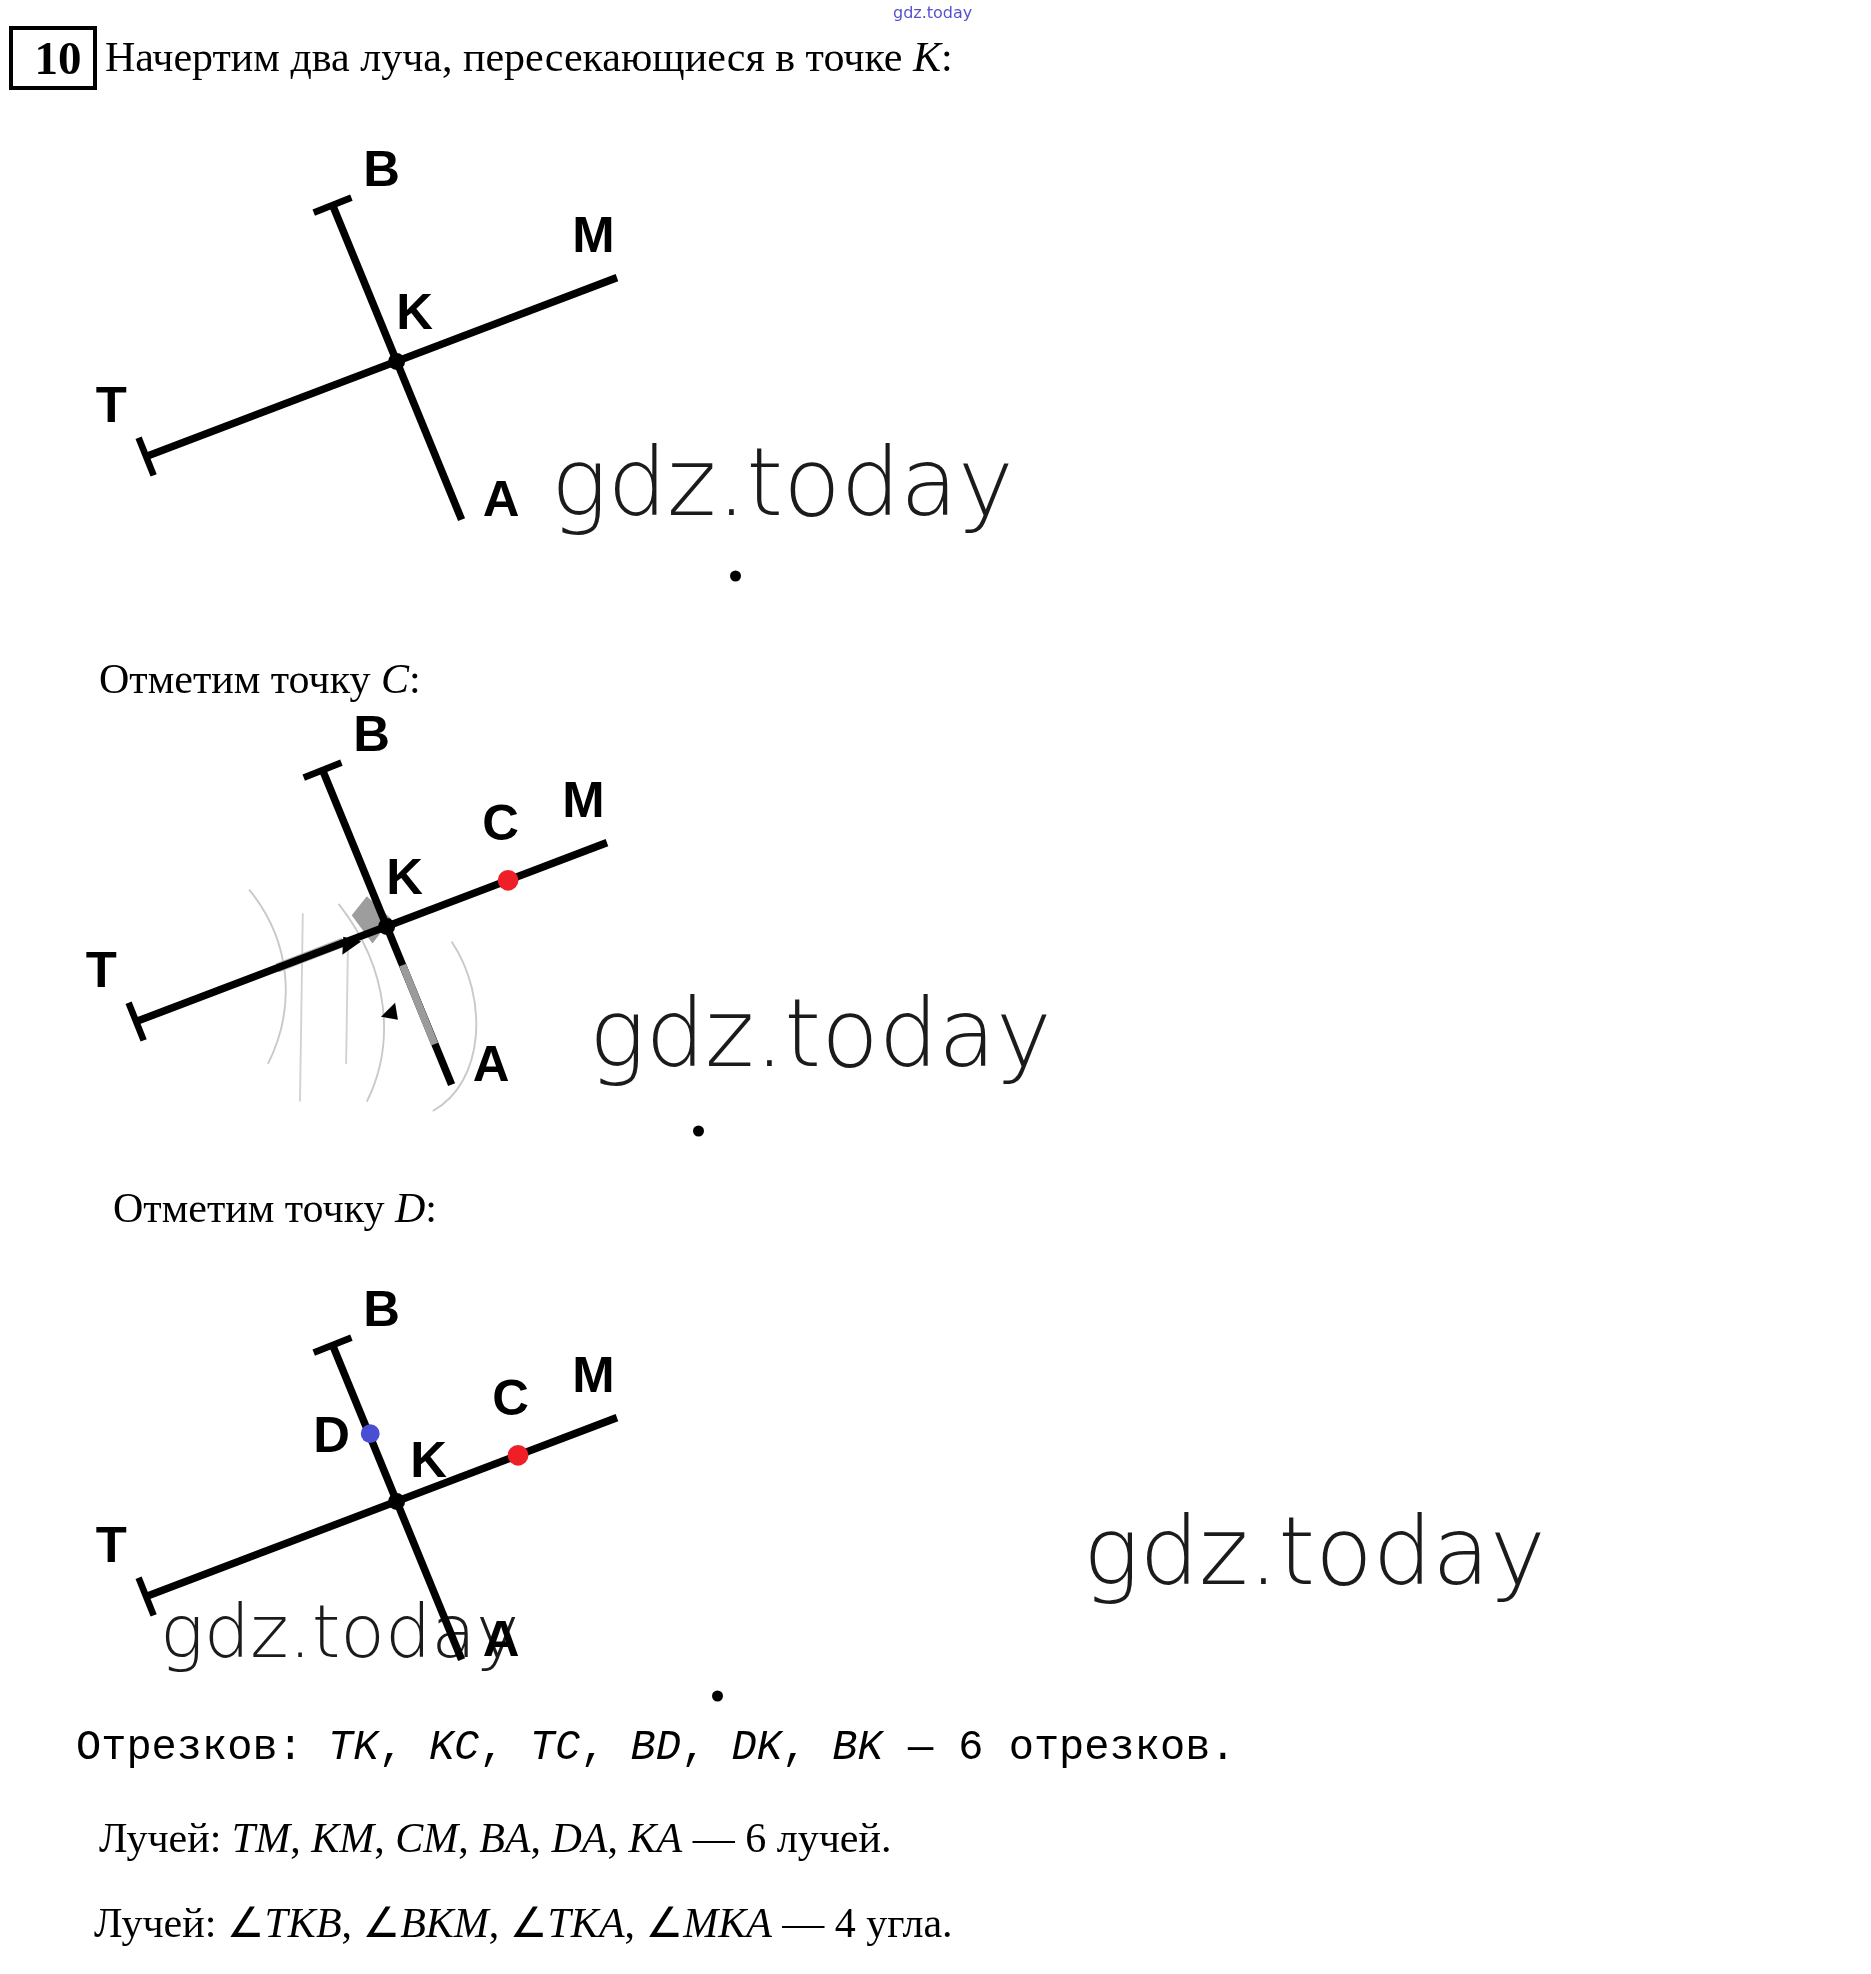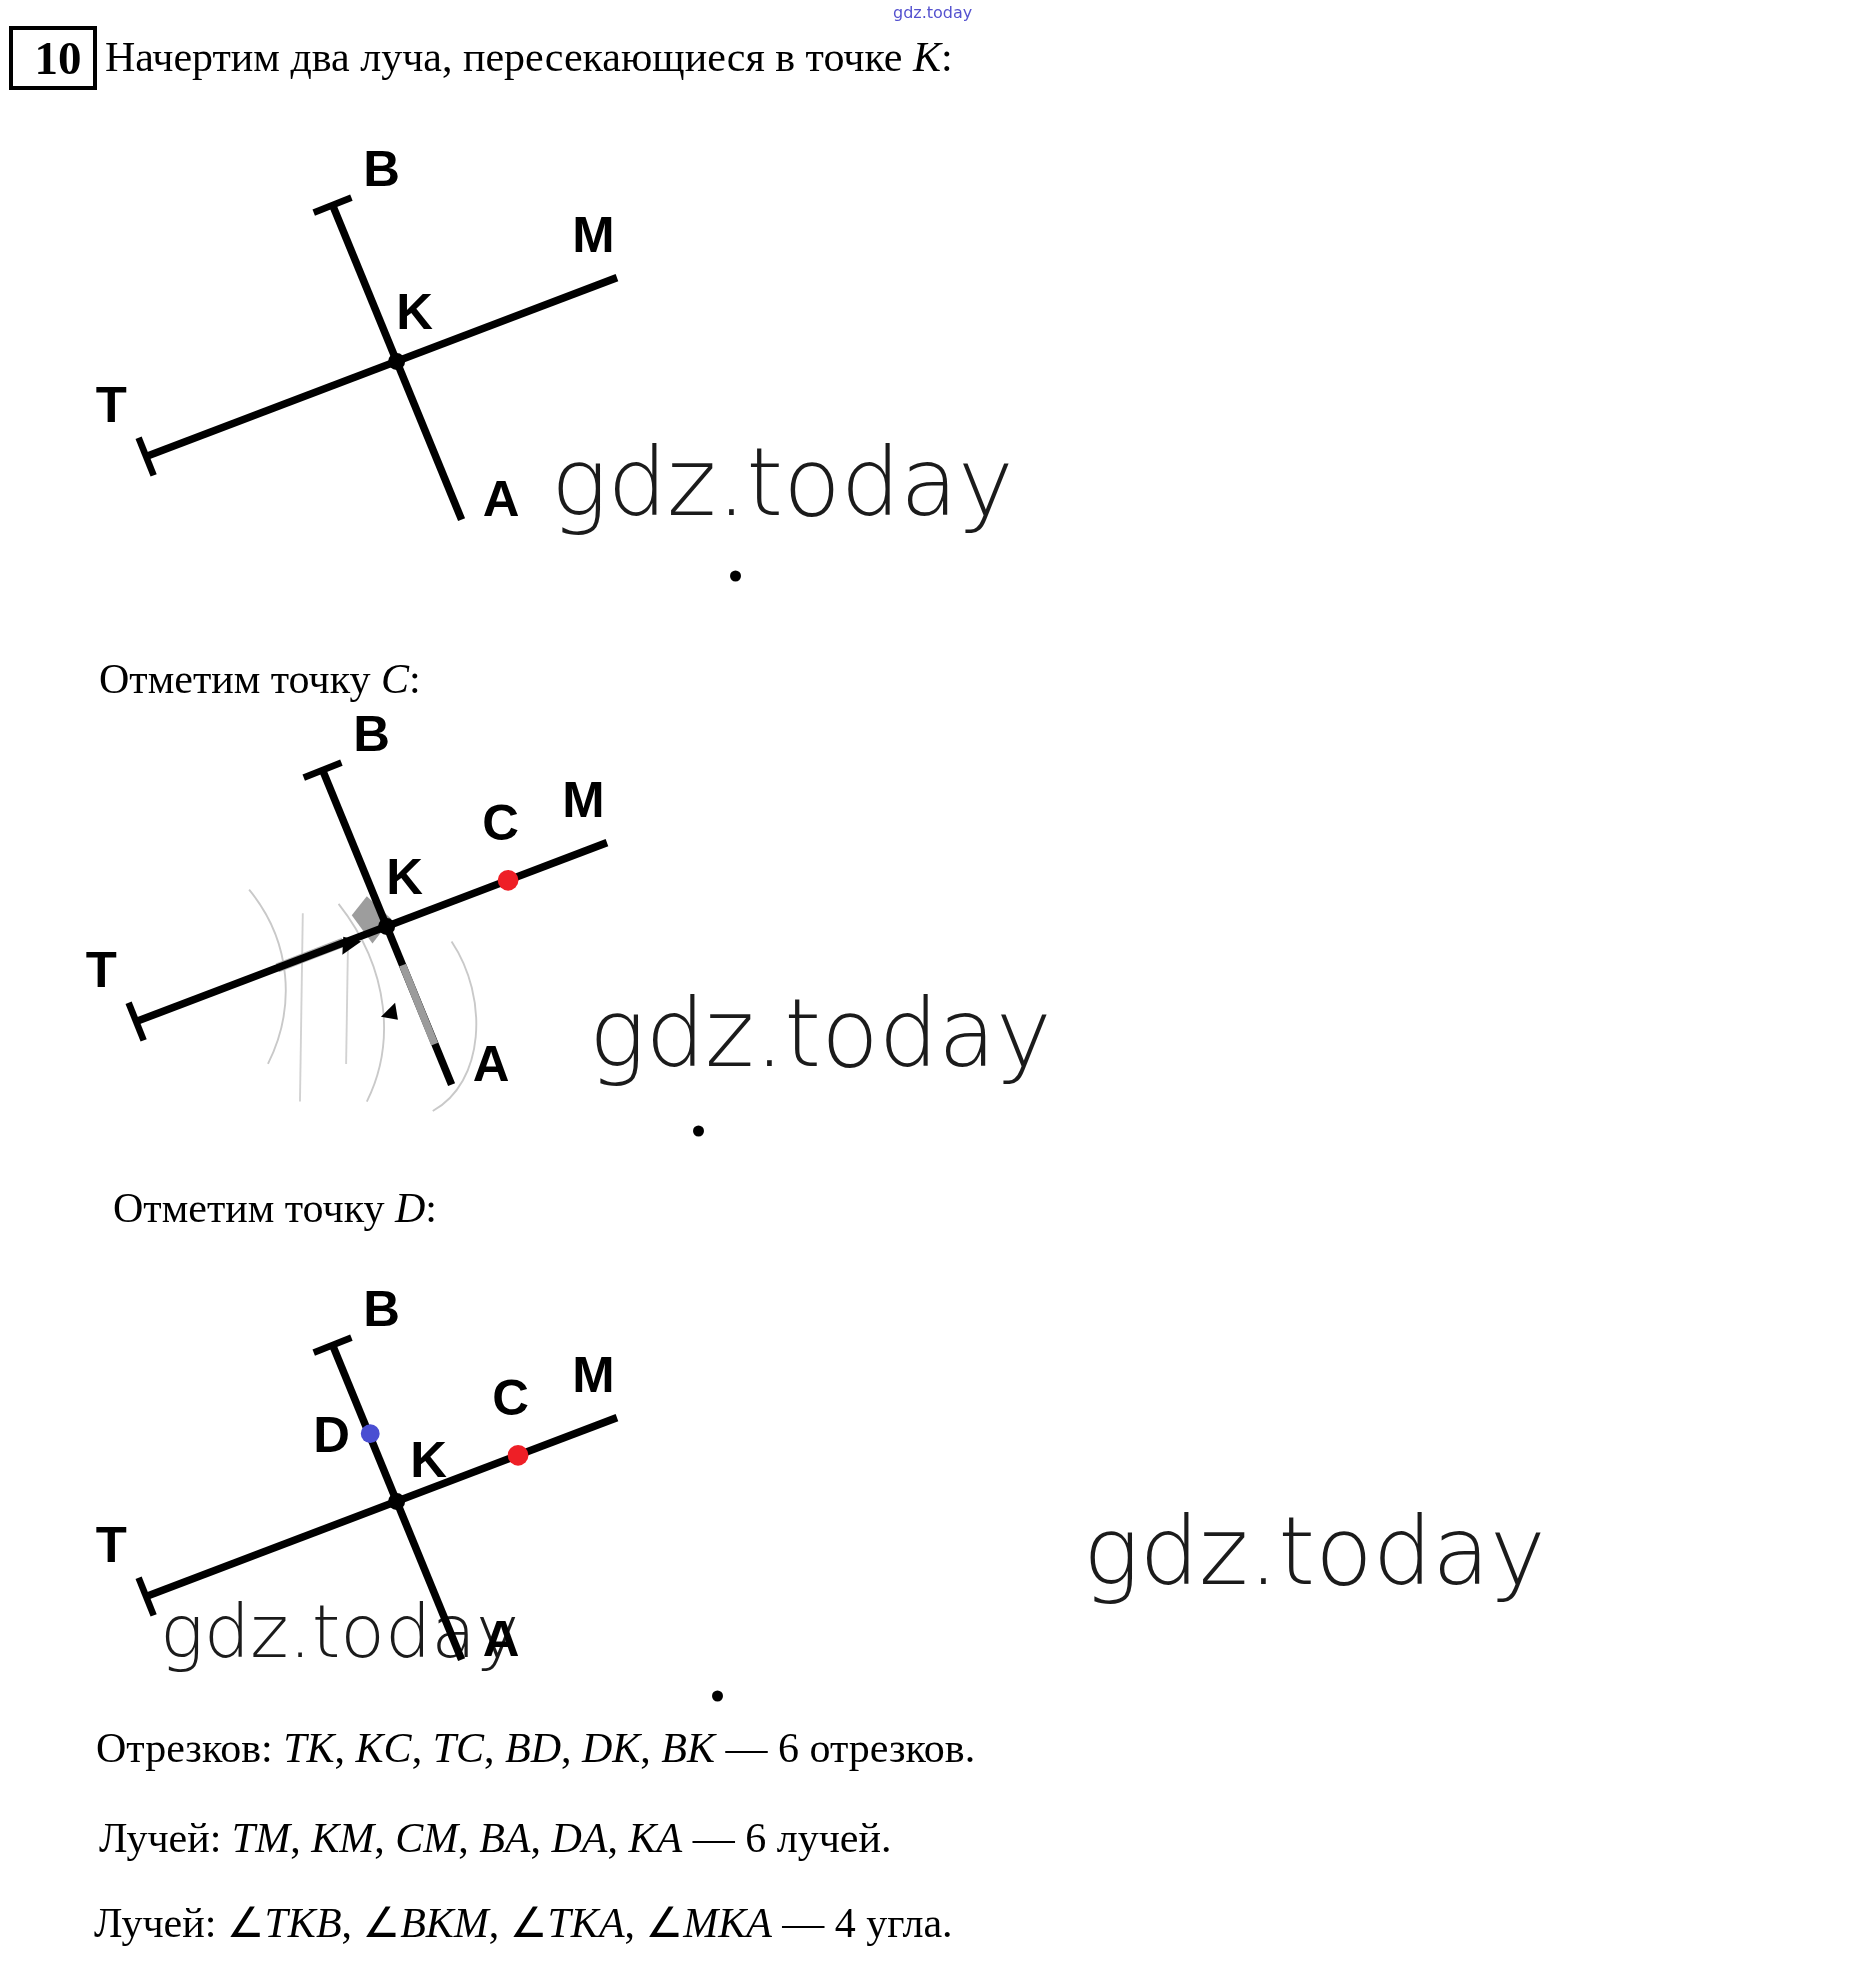--- a/index.html
+++ b/index.html
@@ -115,16 +115,16 @@
   <text class="ptlabel" x="560" y="168">M</text>
   <text class="ptlabel" x="385" y="258">K</text>
   <text class="ptlabel" x="48" y="348">T</text>
   <text class="ptlabel" x="462" y="448">A</text>
 </svg>
 
 <div class="abs watermark wm-large" style="left:1083px;top:1497px;">gdz.today</div>
 
 <div class="abs period" style="left:709px;top:1644px;">.</div>
 
-<div class="abs serif-line" style="left:96px;top:1719px;"><span>Отрезков: </span><span class="ri">TK</span><span>, </span><span class="ri">KC</span><span>, </span><span class="ri">TC</span><span>, </span><span class="ri">BD</span><span>, </span><span class="ri">DK</span><span>, </span><span class="ri">BK</span><span> — 6 отрезков.</span></div>
+<div class="abs serif-line" style="left:76px;top:1719px;font-family:Liberation Mono, monospace;"><span>Отрезков: </span><span class="ri">TK</span><span>, </span><span class="ri">KC</span><span>, </span><span class="ri">TC</span><span>, </span><span class="ri">BD</span><span>, </span><span class="ri">DK</span><span>, </span><span class="ri">BK</span><span> — 6 отрезков.</span></div>
 <div class="abs serif-line" style="left:99px;top:1809px;text-align:center;"><span>Лучей: </span><span class="ri">TM</span><span>, </span><span class="ri">KM</span><span>, </span><span class="ri">CM</span><span>, </span><span class="ri">BA</span><span>, </span><span class="ri">DA</span><span>, </span><span class="ri">KA</span><span> — 6 лучей.</span></div>
 <div class="abs serif-line" style="left:94px;top:1894px;"><span>Лучей: </span><span>∠</span><span class="ri">TKB</span><span>, </span><span>∠</span><span class="ri">BKM</span><span>, </span><span>∠</span><span class="ri">TKA</span><span>, </span><span>∠</span><span class="ri">MKA</span><span> — 4 угла.</span></div>
 
 
 </body></html>

